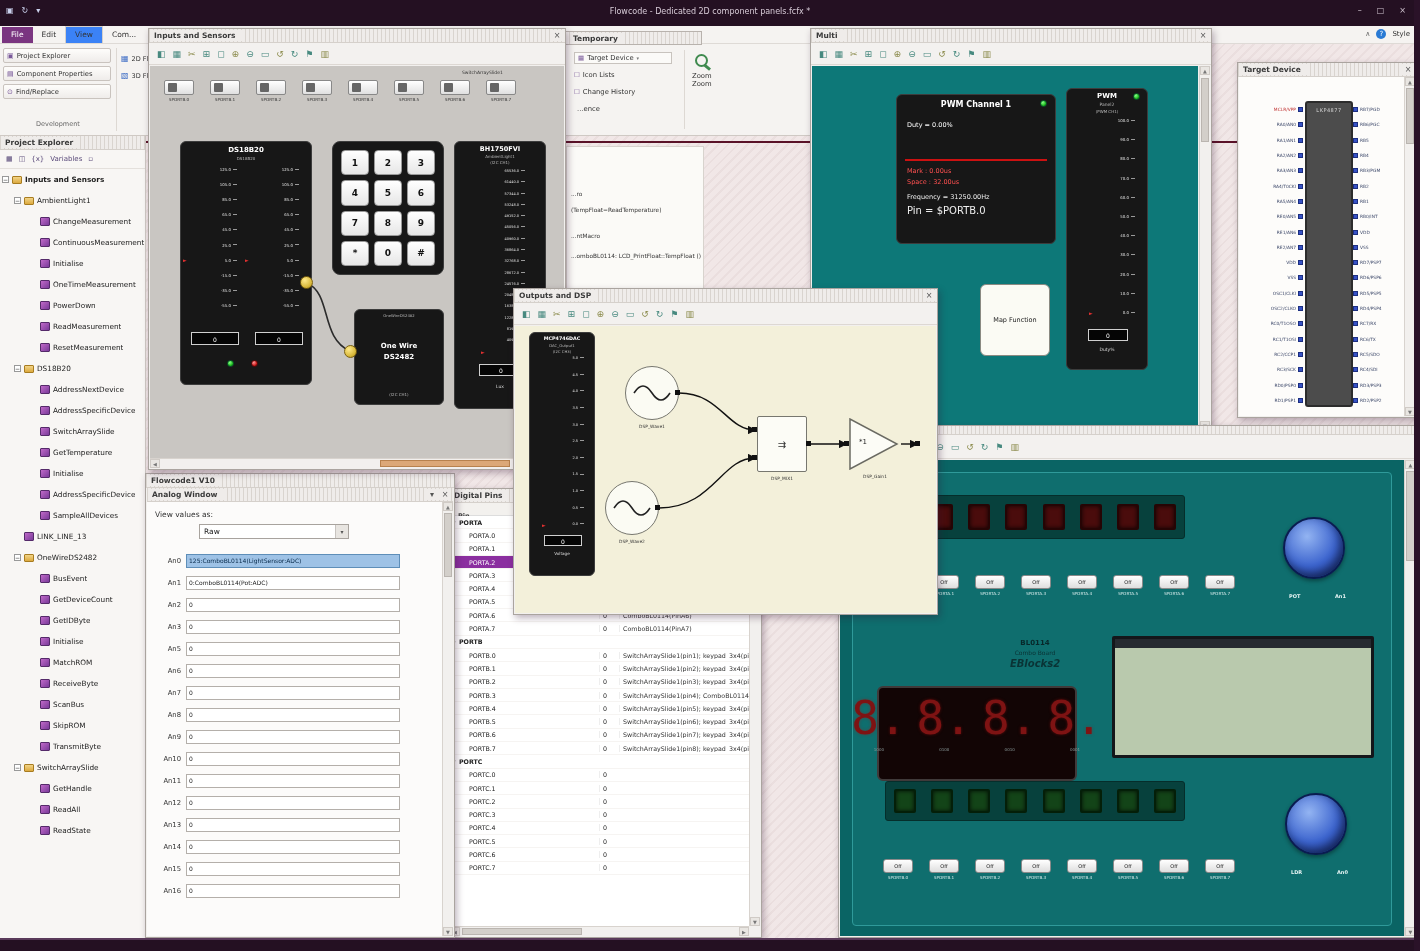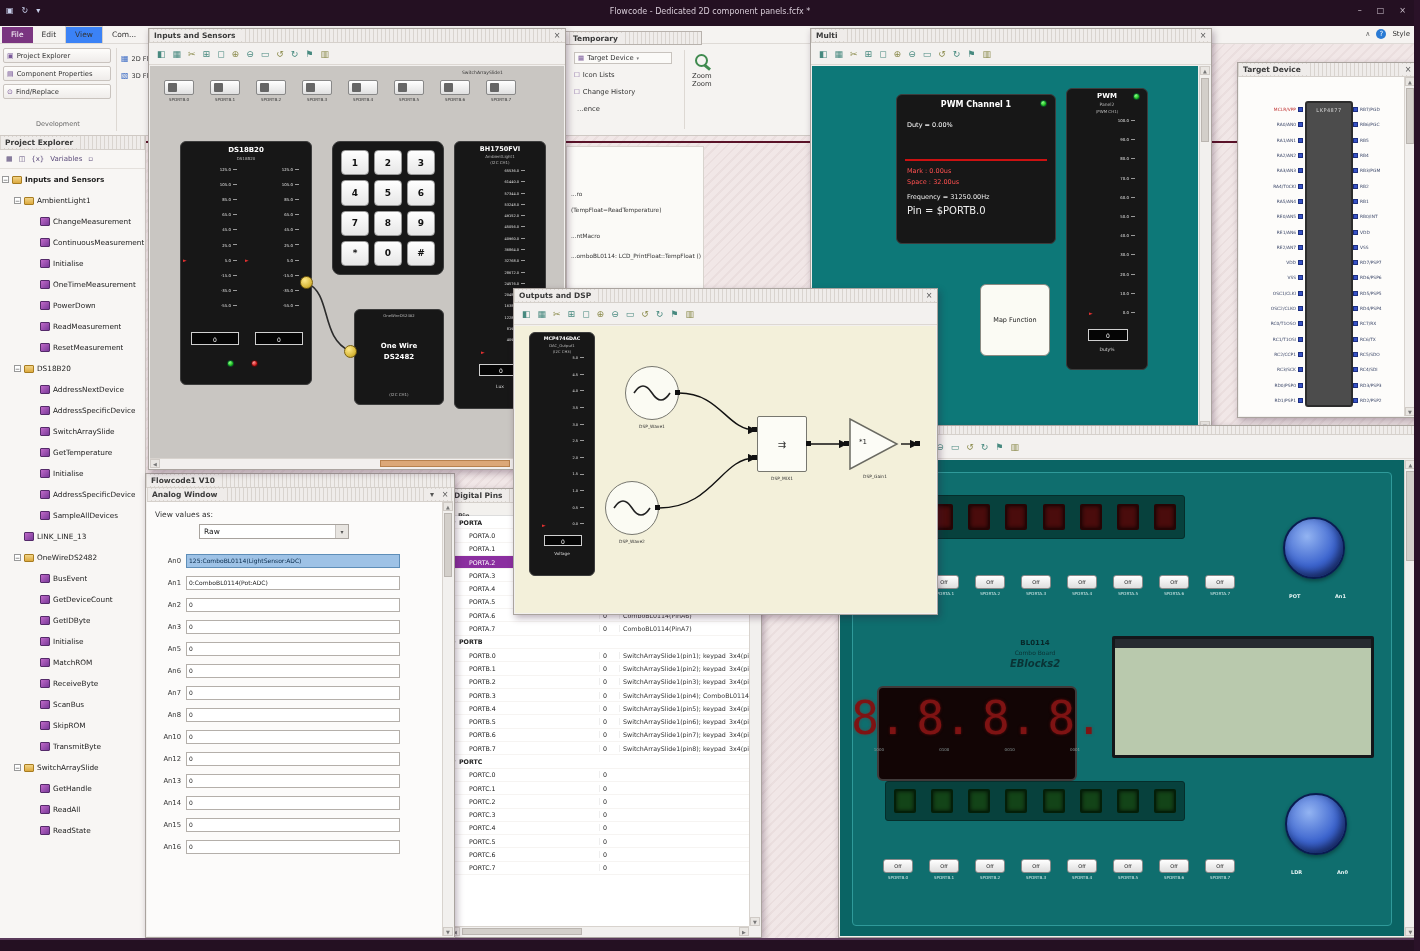--- a/index.html
+++ b/index.html
@@ -988,21 +988,29 @@
         </div>
           <div class="arow">
           <span class="albl">An7</span>
           <span class="abox">0</span>
         </div>
           <div class="arow">
           <span class="albl">An8</span>
           <span class="abox">0</span>
         </div>
           <div class="arow">
+          <span class="albl">An9</span>
+          <span class="abox">0</span>
+        </div>
+          <div class="arow">
           <span class="albl">An10</span>
+          <span class="abox">0</span>
+        </div>
+          <div class="arow">
+          <span class="albl">An11</span>
           <span class="abox">0</span>
         </div>
           <div class="arow">
           <span class="albl">An12</span>
           <span class="abox">0</span>
         </div>
           <div class="arow">
           <span class="albl">An13</span>
           <span class="abox">0</span>
         </div>

